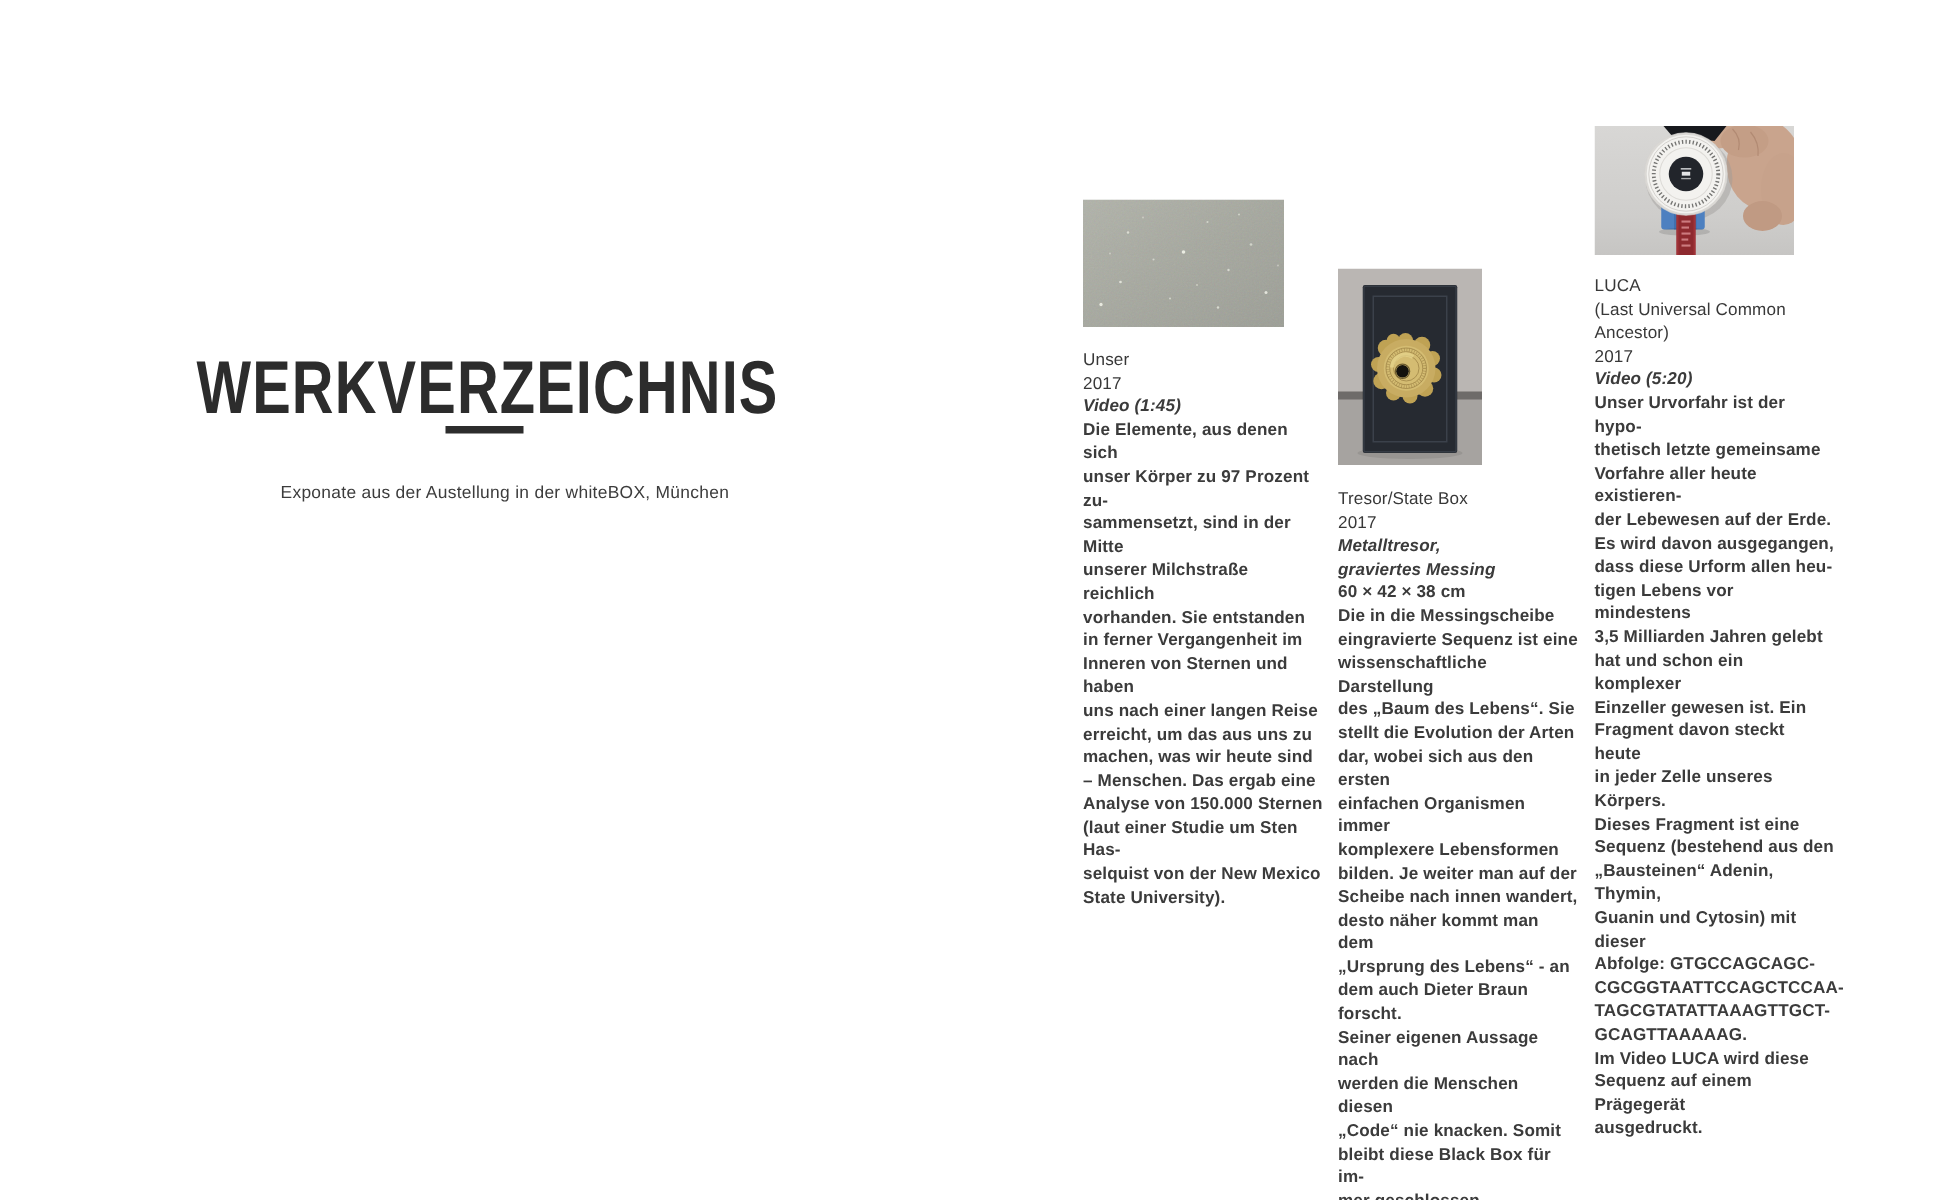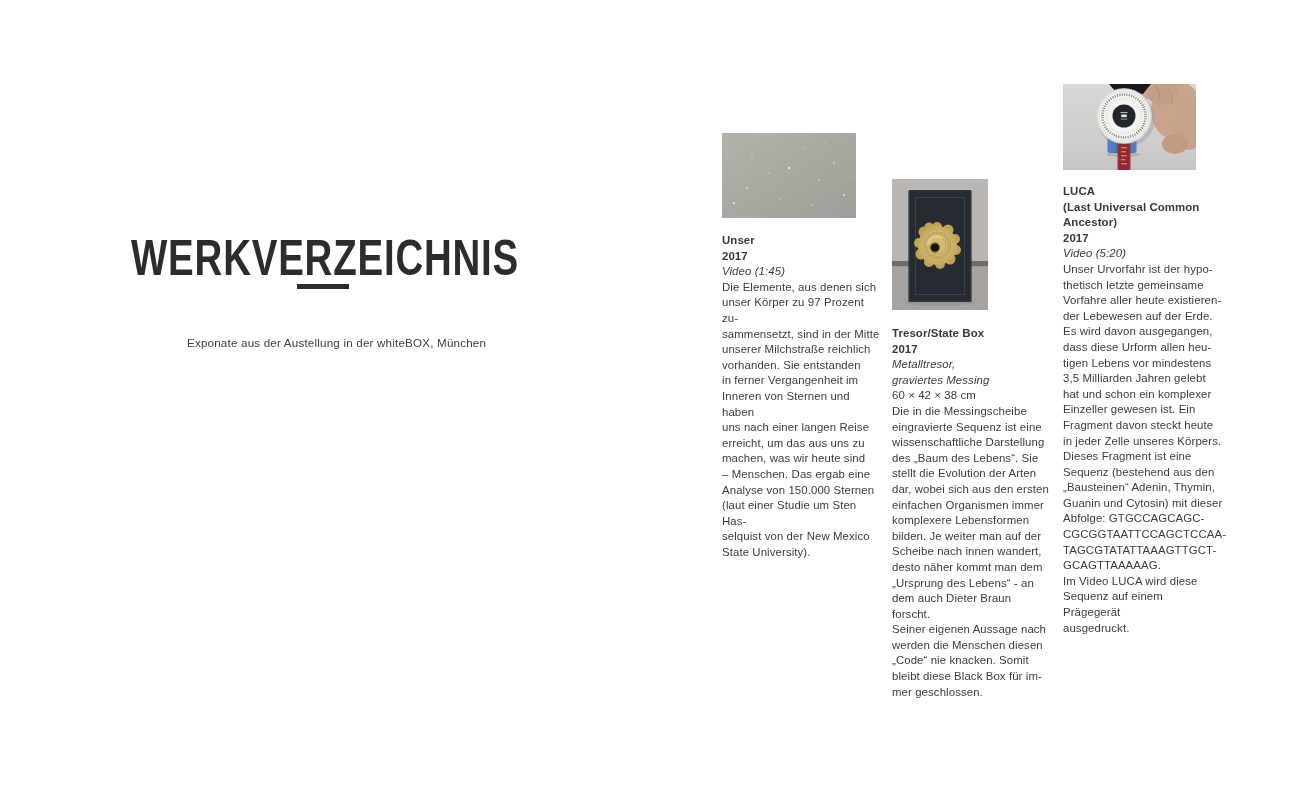--- a/index.html
+++ b/index.html
@@ -16,36 +16,36 @@
     font-size:50px;font-weight:700;line-height:1;
     letter-spacing:1px;color:#2c2c2c;
     transform:scaleX(0.77);transform-origin:left top;
     white-space:nowrap;
   }
   .title-rule{
     position:absolute;left:297px;top:284px;
     width:52px;height:5px;background:#2d2d2d;
   }
   .subtitle{
-    position:absolute;left:187px;top:336px;
+    position:absolute;left:187px;top:322px;
     font-size:11.6px;letter-spacing:0.2px;color:#3c3c3c;
   }
   .work-col{position:absolute;width:160px;}
   .col-staub{left:722px;top:133px;}
   .col-tresor{left:892px;top:179px;}
   .col-luca{left:1063px;top:84px;}
   .artwork{display:block;}
   .col-staub .artwork{margin-bottom:15px;}
   .col-tresor .artwork{margin-bottom:16px;}
   .col-luca .artwork{margin-bottom:14px;}
   .t{
     font-size:11.4px;line-height:15.6px;letter-spacing:0.1px;
-    white-space:pre-line;color:#3b3b3b;
-  }
-  .t-bold{font-weight:700;color:#383838;}
+    white-space:pre-line;color:#3b3b3b;font-weight:bold;
+  }
+  .t-bold{font-weight:400;color:#383838;}
   .t-italic{font-style:italic;}
   svg{display:block;}
 </style>
 </head>
 <body>
 
 <div class="page">
 
   <h1 class="main-title">WERKVERZEICHNIS</h1>
   <div class="title-rule"></div>

